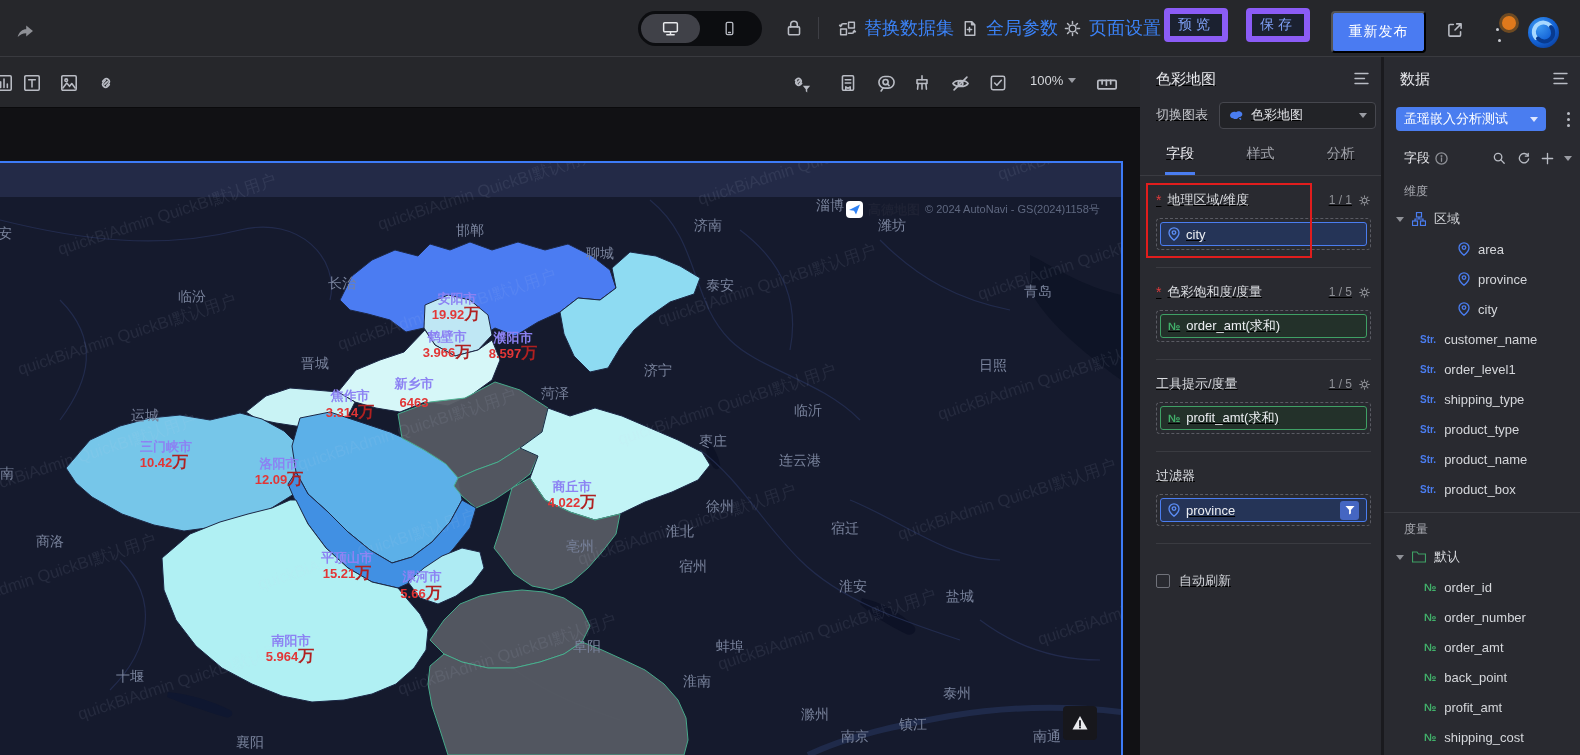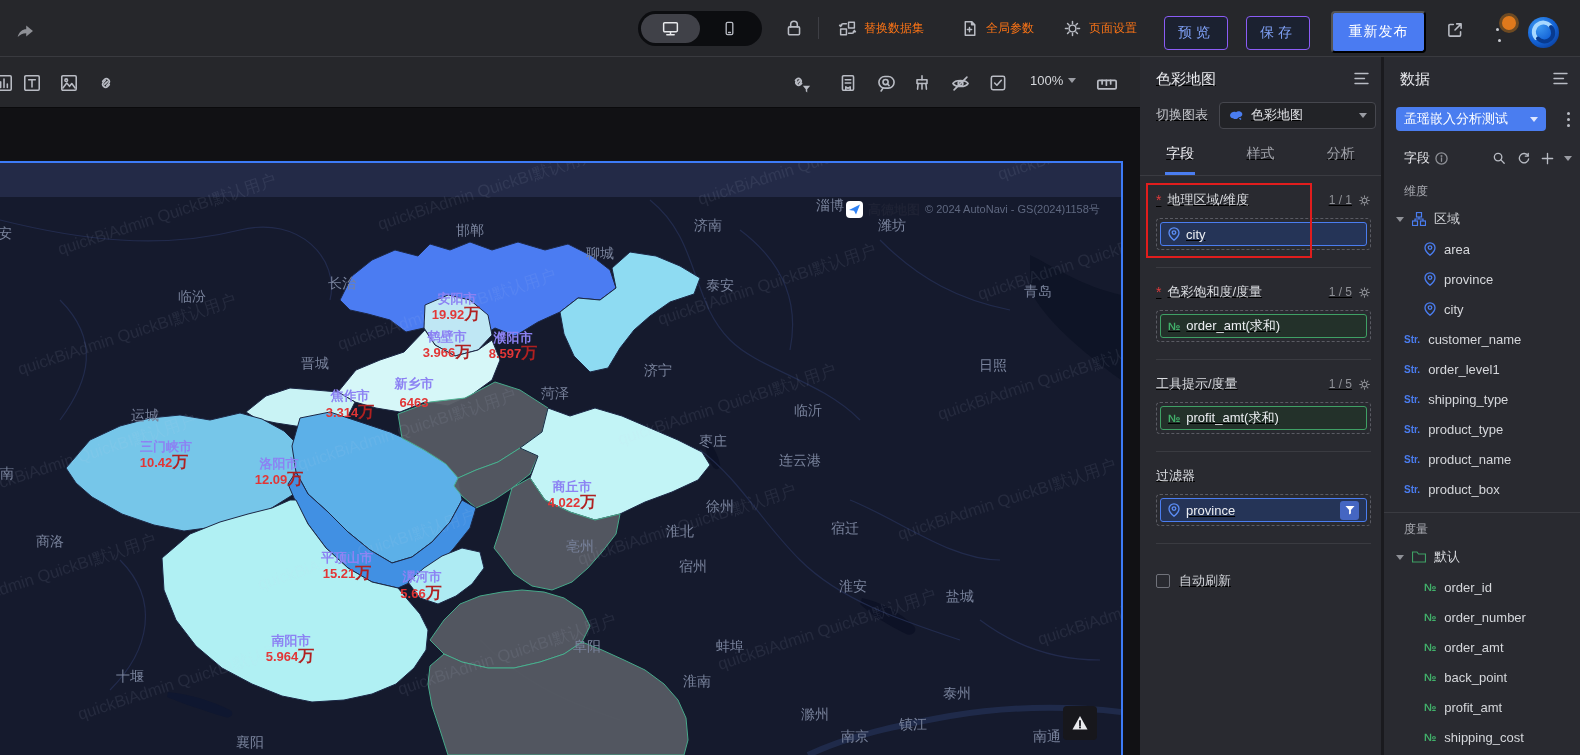--- a/index.html
+++ b/index.html
@@ -9,23 +9,23 @@
 
   
   .topbar { position:absolute; left:0; top:0; width:1580px; height:57px; background:#26272b; border-bottom:1px solid #393a3f; z-index:5; }
   .ti { position:absolute; display:flex; align-items:center; }
   .ic { stroke:#b9bcc4; fill:none; stroke-width:1.4; stroke-linecap:round; stroke-linejoin:round; }
   .ic-bright { stroke:#e8e9ec; }
   .toggle { left:638px; top:11px; width:124px; height:35px; background:#0c0d10; border-radius:18px; padding:3px; display:flex; }
   .seg { flex:1; height:29px; border-radius:15px; display:flex; align-items:center; justify-content:center; }
   .seg.active { background:#404148; }
   .vdiv { position:absolute; width:1px; height:22px; background:#3e3f45; top:17px; }
-  .tbtn { position:absolute; top:0; height:56px; display:flex; align-items:center; gap:7px; color:#f97316; font-size:12px; cursor:default; }
+  .tbtn { position:absolute; top:0; height:56px; display:flex; align-items:center; gap:7px; color:#3b82f6; font-size:18px; cursor:default; }
   .btn { position:absolute; display:flex; align-items:center; justify-content:center; font-size:14px; letter-spacing:4px; border-radius:4px; }
-  .btn-ghost { width:64px; height:34px; top:16px; background:#1b2130; border:1px solid #8b5cf6; color:#7fa0f5; }
+  .btn-ghost { width:64px; height:34px; top:8px; background:#1b2130; border:6px solid #8b5cf6; color:#7fa0f5; }
   .btn-primary { left:1331px; top:11px; width:95px; height:42px; background:#4a7bf2; color:#ffffff; letter-spacing:1px; }
   .avatar { position:absolute; left:1499px; top:13px; width:20px; height:20px; border-radius:50%; background:#e0791c; border:3px solid #6e4a22; }
   .dot { position:absolute; width:3px; height:3px; border-radius:50%; background:#c9cbd1; }
 
   
   .toolbar2 { position:absolute; left:0; top:57px; width:1140px; height:51px; background:#26272b; border-bottom:1px solid #0a0a0c; z-index:4; }
   .c-ico { position:absolute; top:73px; z-index:6; display:flex; align-items:center; }
   .zoom-ctl { position:absolute; left:1030px; top:73px; display:flex; align-items:center; gap:5px; color:#d6d8dc; font-size:13px; z-index:6; }
   .caret { width:0; height:0; border-left:4px solid transparent; border-right:4px solid transparent; border-top:5px solid #9a9ca3; }
 
@@ -70,22 +70,22 @@
   .ds-row { display:flex; align-items:center; padding:0 6px 0 12px; margin-top:6px; }
   .ds-pill { width:150px; height:24px; background:#4a7df0; border-radius:4px; display:flex; align-items:center; padding:0 8px; color:#fff; font-size:13px; }
   .ds-pill .caret { margin-left:auto; border-top-color:#dfe7ff; }
   .more-v { margin-left:auto; display:flex; flex-direction:column; gap:3px; padding:0 4px; }
   .more-v i { width:3px; height:3px; border-radius:50%; background:#b9bcc4; }
   .fields-row { display:flex; align-items:center; margin:18px 8px 0 20px; color:#e3e4e8; font-size:13px; gap:5px; }
   .fields-row .ficons { margin-left:auto; display:flex; align-items:center; gap:9px; }
   .grp-lab { margin:16px 0 0 20px; color:#a9abb2; font-size:12px; }
   .frow { display:flex; align-items:center; height:30px; font-size:13px; color:#d5d7db; gap:8px; }
   .frow.tree { padding-left:12px; margin-top:4px; }
-  .frow.geo { padding-left:40px; }
-  .frow.str { padding-left:20px; }
+  .frow.geo { padding-left:74px; }
+  .frow.str { padding-left:36px; }
   .frow.meas { padding-left:40px; }
   .str-ic { color:#4a7df0; font-size:10px; font-weight:bold; }
   .tcaret { width:0; height:0; border-left:4px solid transparent; border-right:4px solid transparent; border-top:5px solid #8f9197; }
   .hr { height:1px; background:#3a3b41; margin:8px 0 0 0; }
 </style>
 </head>
 <body>
 
 <div class="app">
 

